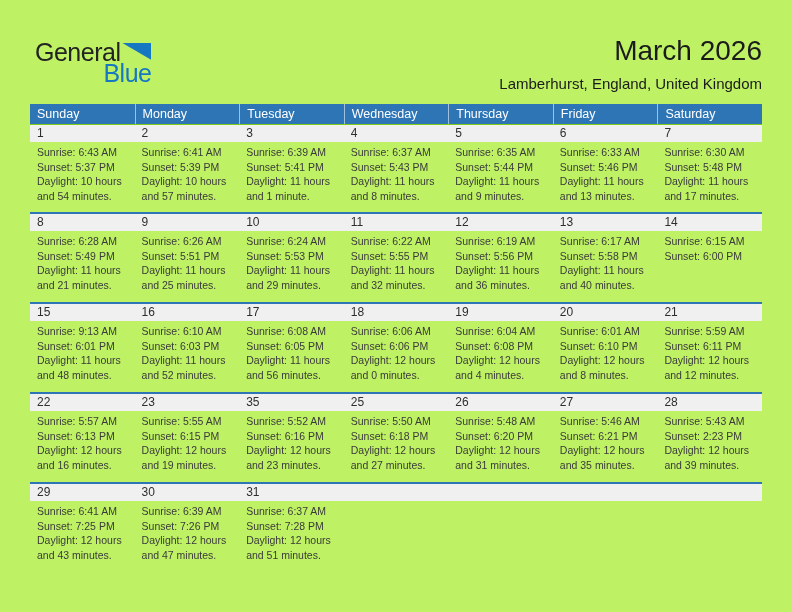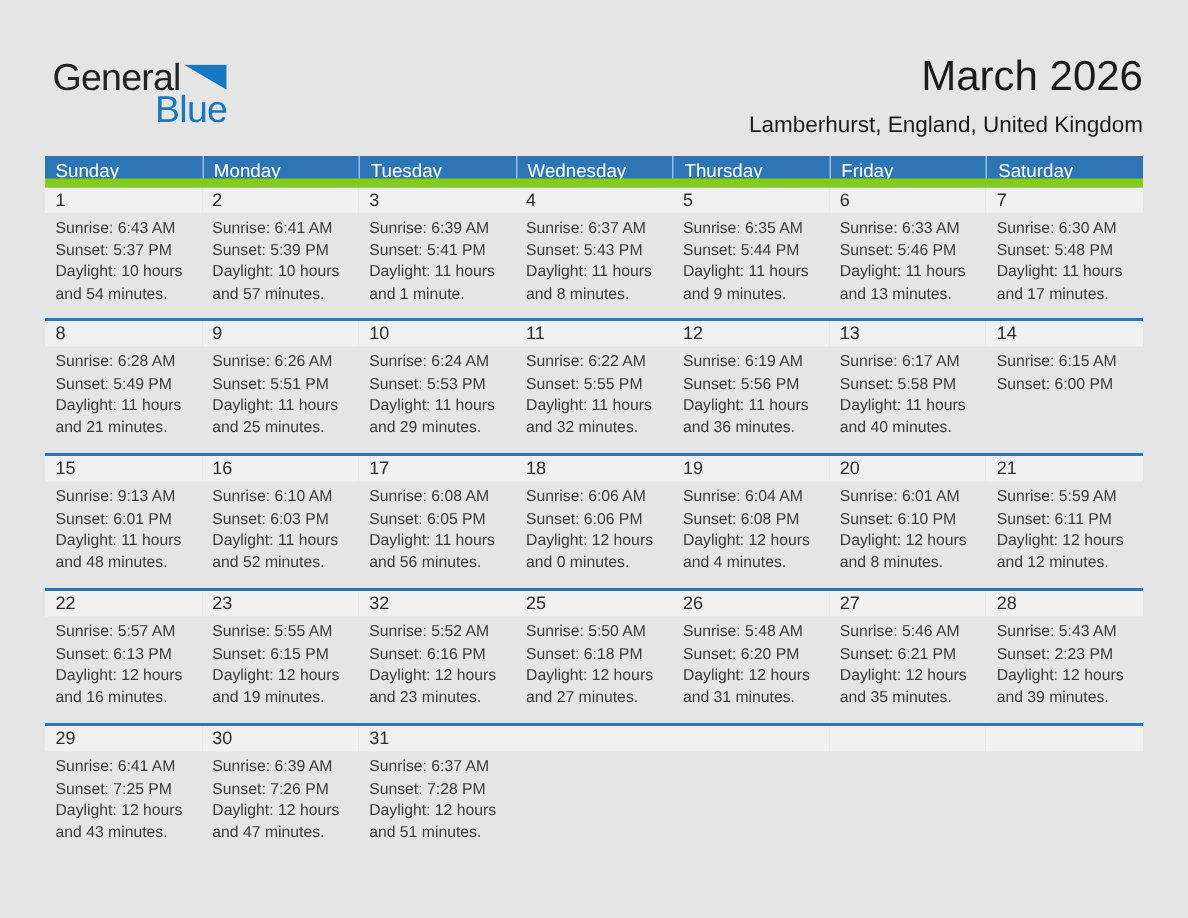--- a/index.html
+++ b/index.html
@@ -1,35 +1,35 @@
 <!DOCTYPE html>
 <html><head>
 <meta charset="utf-8">
 <style>
   * { margin:0; padding:0; box-sizing:border-box; }
   html,body { background:#ffffff; }
   body { font-family:"Liberation Sans","DejaVu Sans",sans-serif; }
-  .page { position:relative; width:792px; height:612px; background:#e5e5e5; overflow:hidden; }
+  .page { position:relative; width:792px; height:612px; background:#bef264; overflow:hidden; }
 
   
   .logo { position:absolute; left:35px; top:40px; width:fit-content; }
   .logo-row1 { display:flex; align-items:flex-start; }
   .logo-general { font-size:25px; line-height:1; color:#232323; letter-spacing:-0.5px; }
   .logo-triangle { display:inline-block; width:29px; height:17px; margin-left:2px; margin-top:3px;
                    background:#1778C2; clip-path:polygon(0 0,100% 0,100% 100%); }
   .logo-blue { text-align:right; font-size:25px; line-height:1; color:#1778C2; letter-spacing:-0.5px; margin-top:-4px; }
 
   
   .title-block { position:absolute; right:30px; top:36px; text-align:right; }
   .title { font-size:28px; line-height:1.1; color:#1b1b1b; font-weight:400;text-align:right; }
   .subtitle { font-size:15px; color:#1b1b1b; margin-top:8px; }
 
   
   .calendar { position:absolute; left:30px; top:104px; width:732px; }
-  .weekday-row { display:grid; grid-template-columns:repeat(7,1fr); background:#2E75B6; height:21px; border-bottom:6px solid #84cc16; }
+  .weekday-row { display:grid; grid-template-columns:repeat(7,1fr); background:#2E75B6; height:21px; border-bottom:1px solid #84cc16; }
   .weekday-cell { color:#ffffff; font-size:12.5px; line-height:20px; padding-left:7px;
                   border-left:1px solid rgba(255,255,255,0.55); white-space:nowrap; overflow:hidden; }
   .weekday-cell:first-child { border-left:none; }
 
   .week-row { display:grid; grid-template-columns:repeat(7,1fr); height:90px; border-top:2px solid #2E75B6; }
   .week-row.first { height:87px; border-top:none; }
   .day-cell { overflow:hidden; }
   .day-strip { height:17px; background:#F0F0F0; }
   .day-num { font-size:12px; line-height:17px; padding-left:7px; color:#2e2e2e; }
   .day-body { padding:3px 4px 0 7px; }
@@ -295,21 +295,21 @@
               <div class="day-num">23</div>
             </div>
             <div class="day-body">
               <div class="detail-line">Sunrise: 5:55 AM</div>
               <div class="detail-line">Sunset: 6:15 PM</div>
               <div class="detail-line">Daylight: 12 hours and 19 minutes.</div>
             </div>
           </div>
           <div class="day-cell">
             <div class="day-strip">
-              <div class="day-num">32</div>
+              <div class="day-num">35</div>
             </div>
             <div class="day-body">
               <div class="detail-line">Sunrise: 5:52 AM</div>
               <div class="detail-line">Sunset: 6:16 PM</div>
               <div class="detail-line">Daylight: 12 hours and 23 minutes.</div>
             </div>
           </div>
           <div class="day-cell">
             <div class="day-strip">
               <div class="day-num">25</div>

